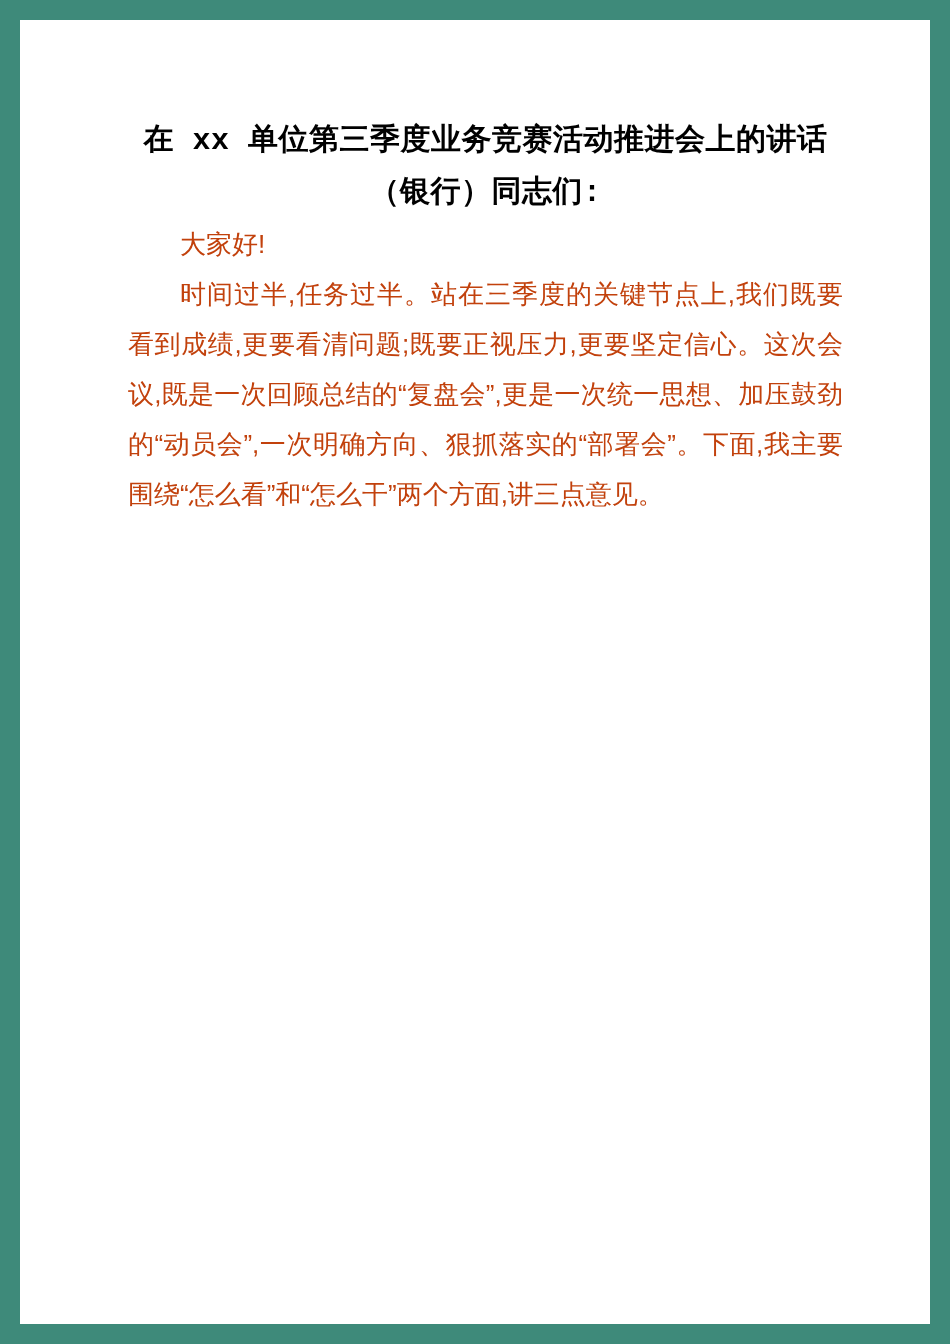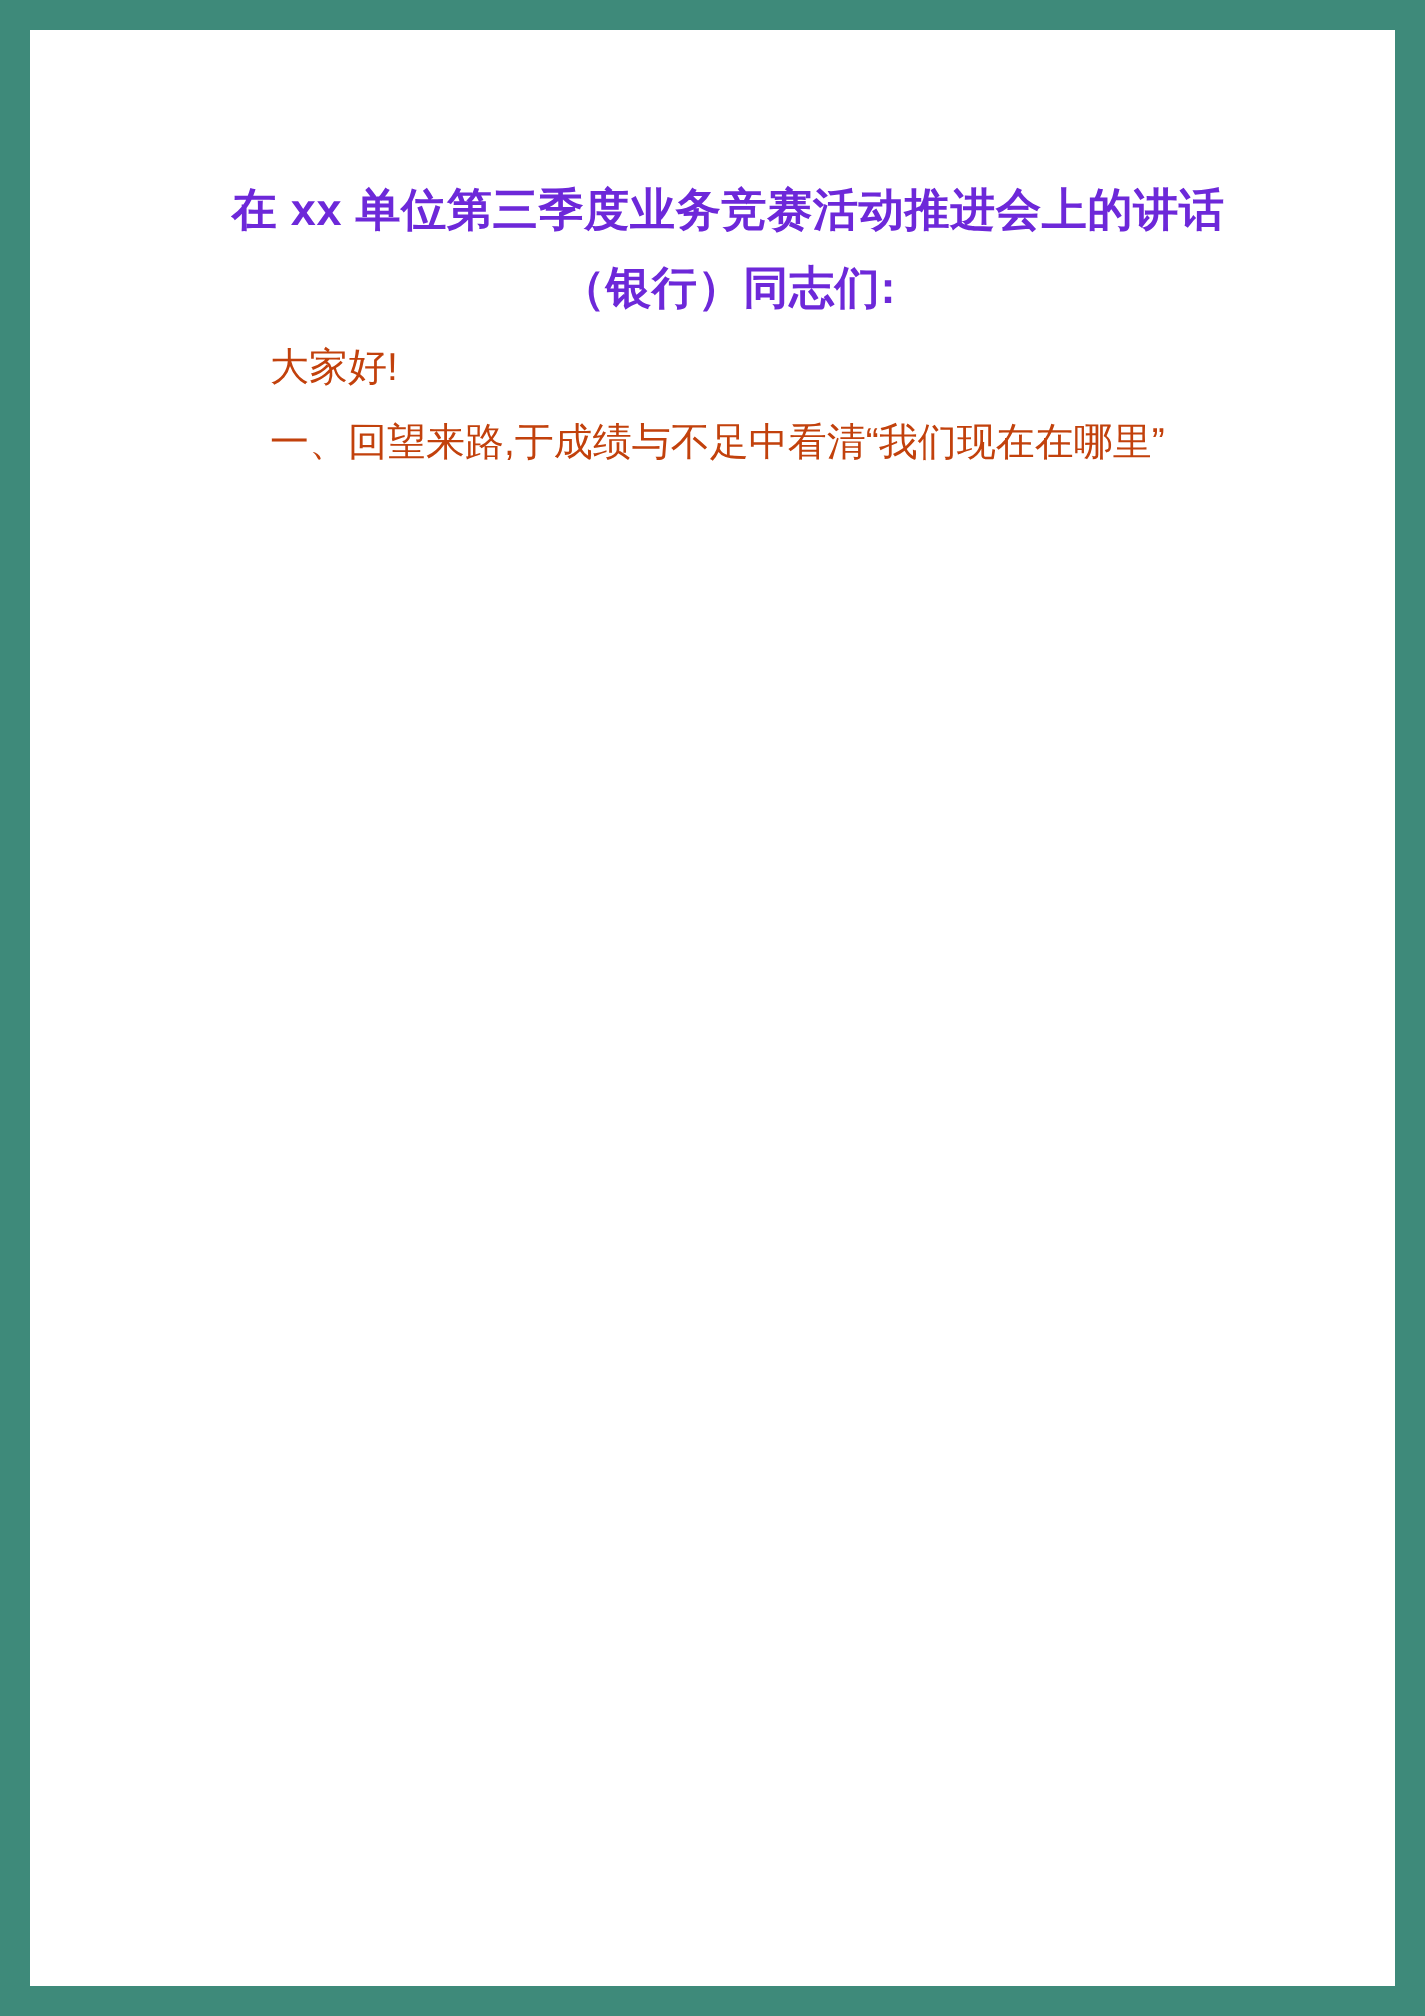--- a/index.html
+++ b/index.html
@@ -22,24 +22,25 @@
     height: 1304px;
     background: #ffffff;
     box-sizing: border-box;
     padding: 95px 87px 0 108px;   
   }
   .doc-title,
   .doc-subtitle {
     font-size: 30px;
     line-height: 52px;
     font-weight: bold;
-    color: #6d28d9;
+    color: #000000;
     text-align: center;
     margin: 0;
     letter-spacing: 0.5px;
+    font-family: Liberation Mono, monospace;
   }
   .doc-body p {
     font-size: 26px;
     line-height: 50px;
     color: #c2410c;
     text-align: justify;
     text-justify: inter-ideograph;
     text-indent: 2em;
     margin: 0;
     word-break: break-all;
@@ -51,18 +52,18 @@
 <div class="page">
 
   <h1 class="doc-title">在 xx 单位第三季度业务竞赛活动推进会上的讲话</h1>
 
   <h2 class="doc-subtitle">（银行）同志们:</h2>
 
   <div class="doc-body">
     <p>大家好!</p>
 
 
+    <p>时间过半,任务过半。站在三季度的关键节点上,我们既要看到成绩,更要看清问题;既要正视压力,更要坚定信心。这次会议,既是一次回顾总结的“复盘会”,更是一次统一思想、加压鼓劲的“动员会”,一次明确方向、狠抓落实的“部署会”。下面,我主要围绕“怎么看”和“怎么干”两个方面,讲三点意见。</p>
 
-    <p>一、回望来路,于成绩与不足中看清“我们现在在哪里”</p>
 
   </div>
 
 </div>
 
 </body></html>

